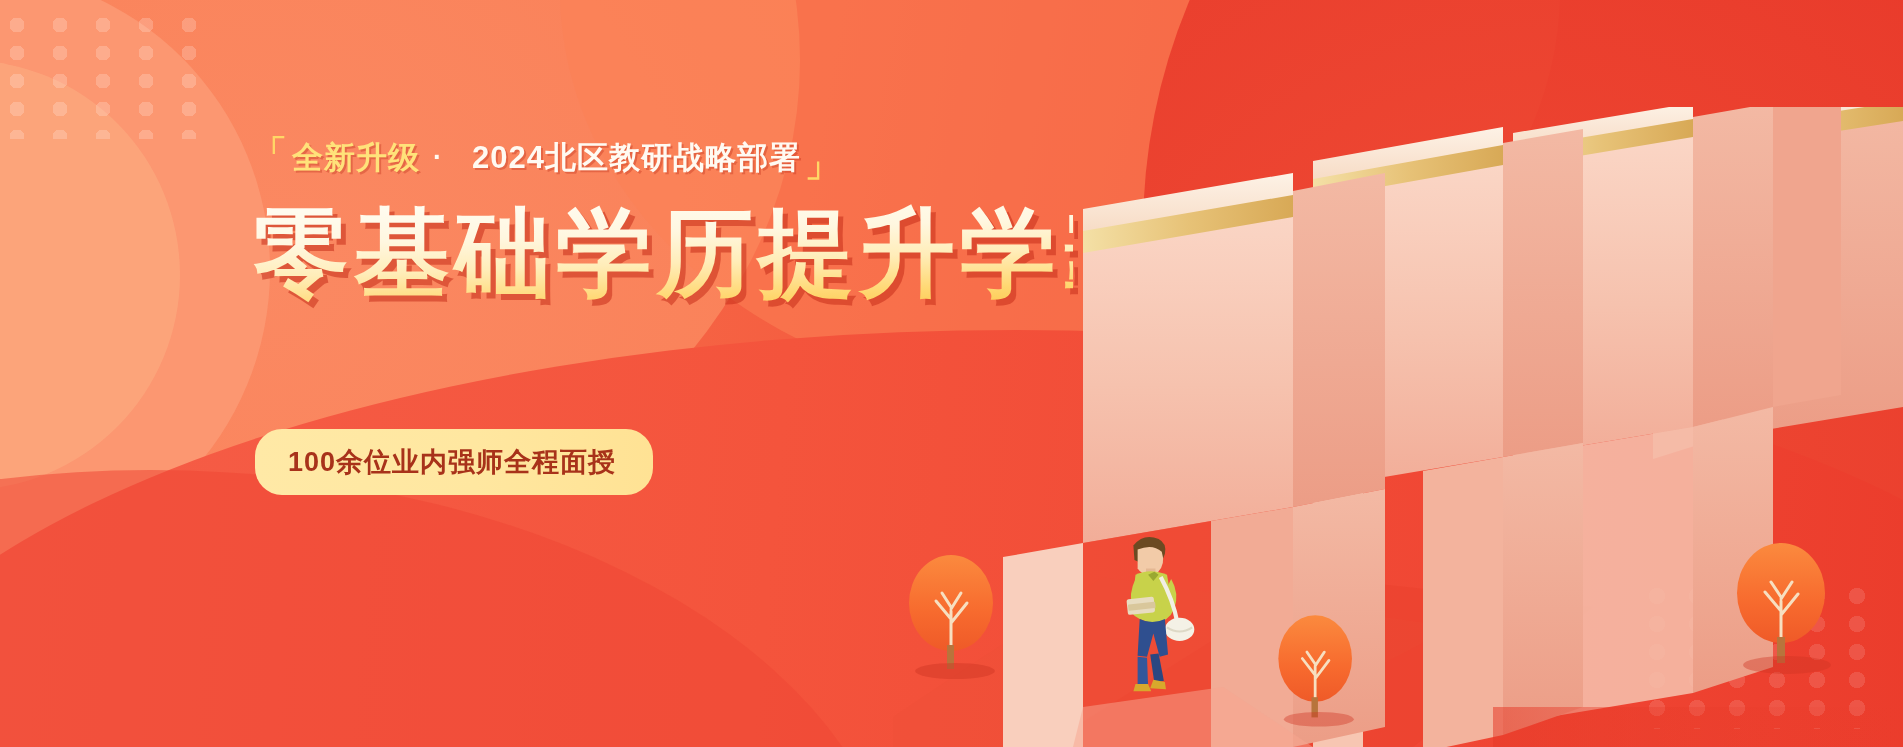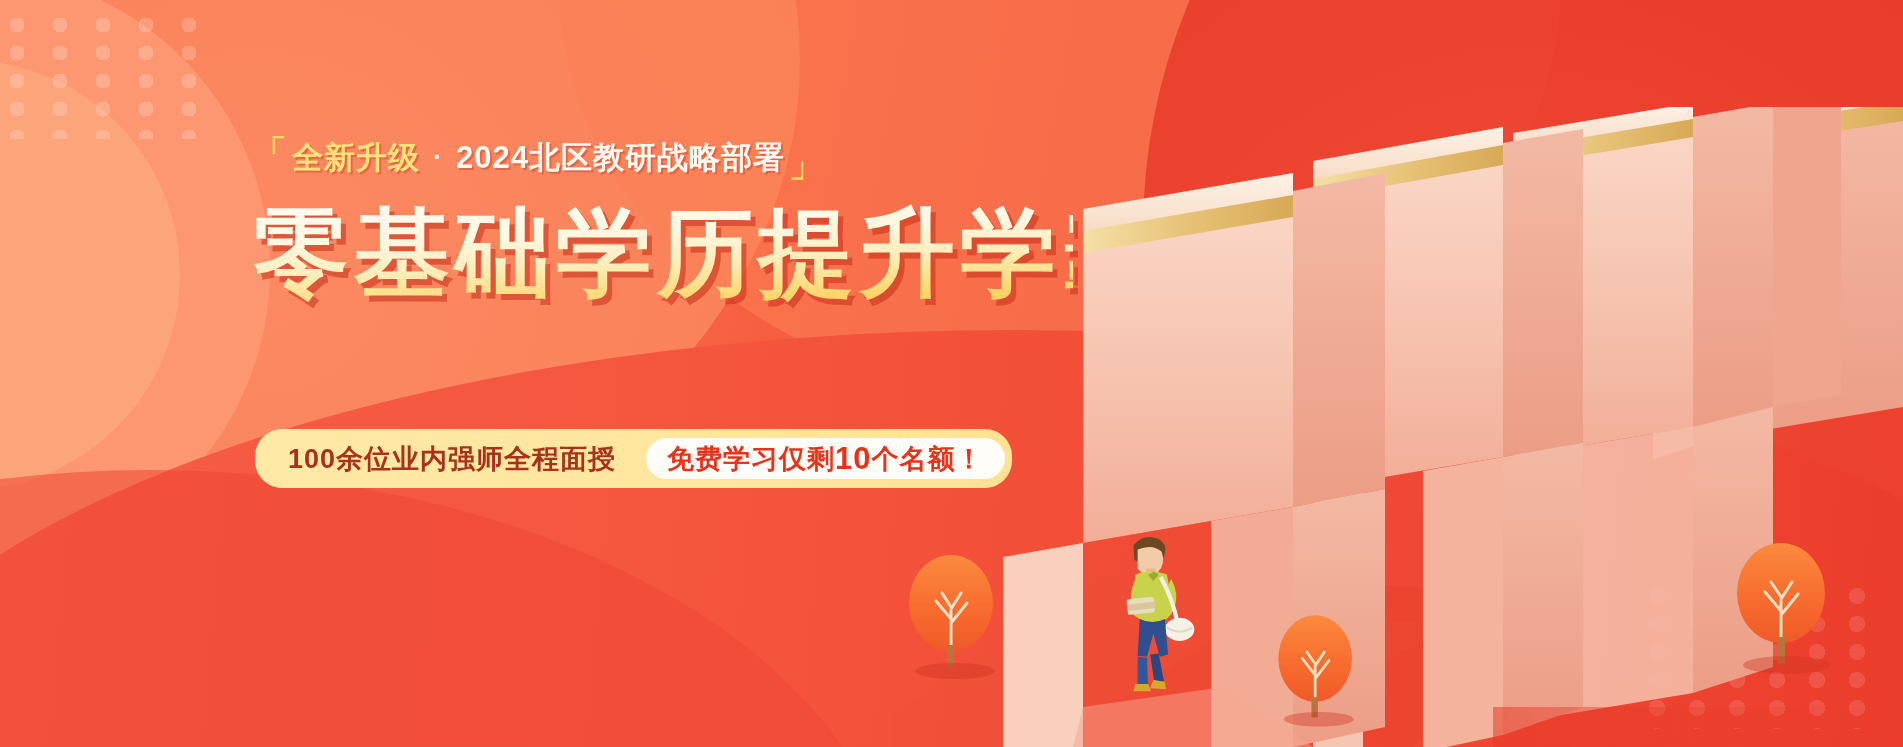--- a/index.html
+++ b/index.html
@@ -77,38 +77,39 @@
     line-height:1;position:relative;top:-5px;
   }
   .brk.close{top:7px;}
   .eyebrow .hl{
     color:#ffe27a;
     text-shadow:2px 2px 0 rgba(190,42,24,.35);
   }
   .eyebrow .wh{
     color:#fffaf2;
     text-shadow:2px 2px 0 rgba(190,42,24,.35);
+    margin-left:16px;
   }
   .eyebrow .dot-sep{color:#fffaf2;padding:0 9px;font-size:27px;}
 
   .headline{
     margin-top:28px;
     font-size:96px;font-weight:bold;letter-spacing:5px;
     line-height:1.06;white-space:nowrap;
     background:linear-gradient(178deg,#fffdf4 0%,#fff7e0 34%,#ffedb9 58%,#ffd873 84%,#fcca52 100%);
     -webkit-background-clip:text;background-clip:text;
     color:transparent;-webkit-text-fill-color:transparent;
     filter:drop-shadow(5px 6px 0 rgba(198,45,26,.55));
   }
 
   
   .pill-row{
     position:absolute;left:255px;top:429px;
     display:flex;align-items:center;
-    height:59px;
+    height:66px;
     background:linear-gradient(90deg,#ffe9a6 0%,#ffe7a0 55%,#ffe294 100%);
     border-radius:27px;
     padding:0 7px 0 33px;
     white-space:nowrap;
   }
   .pill-left{
     font-size:27px;font-weight:bold;letter-spacing:1px;
     color:#a8321a;padding-right:30px;
   }
   .pill-inner{
@@ -286,20 +287,15 @@
       <span class="dot-sep">·</span>
       <span class="wh">2024北区教研战略部署</span>
       <span class="brk close">」</span>
     </div>
 
     <div class="headline">零基础学历提升学霸班</div>
   </div>
 
   <div class="pill-row">
     <span class="pill-left">100余位业内强师全程面授</span>
-    <span class="pill-inner">
-      <span>免费学习仅剩</span>
-        <span class="big">10</span>
-        <span>个名额！</span>
-    </span>
   </div>
 
 </div>
 
 </body></html>

